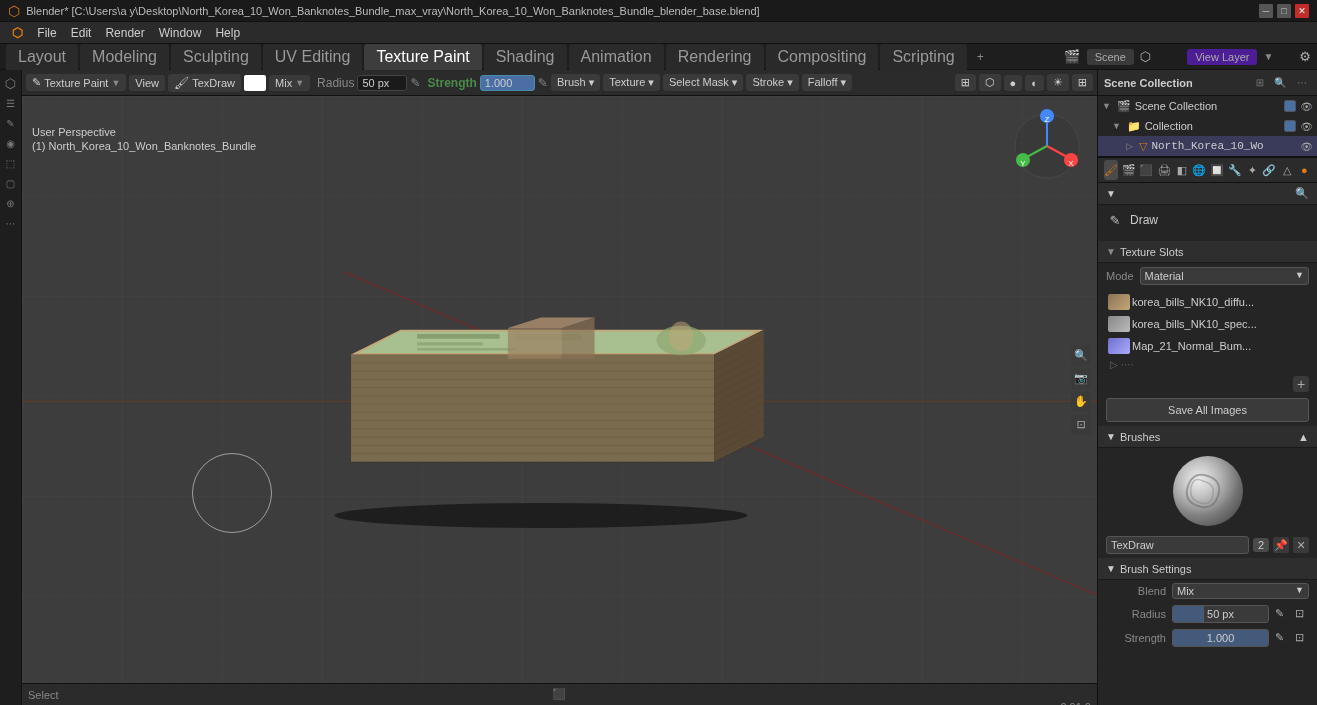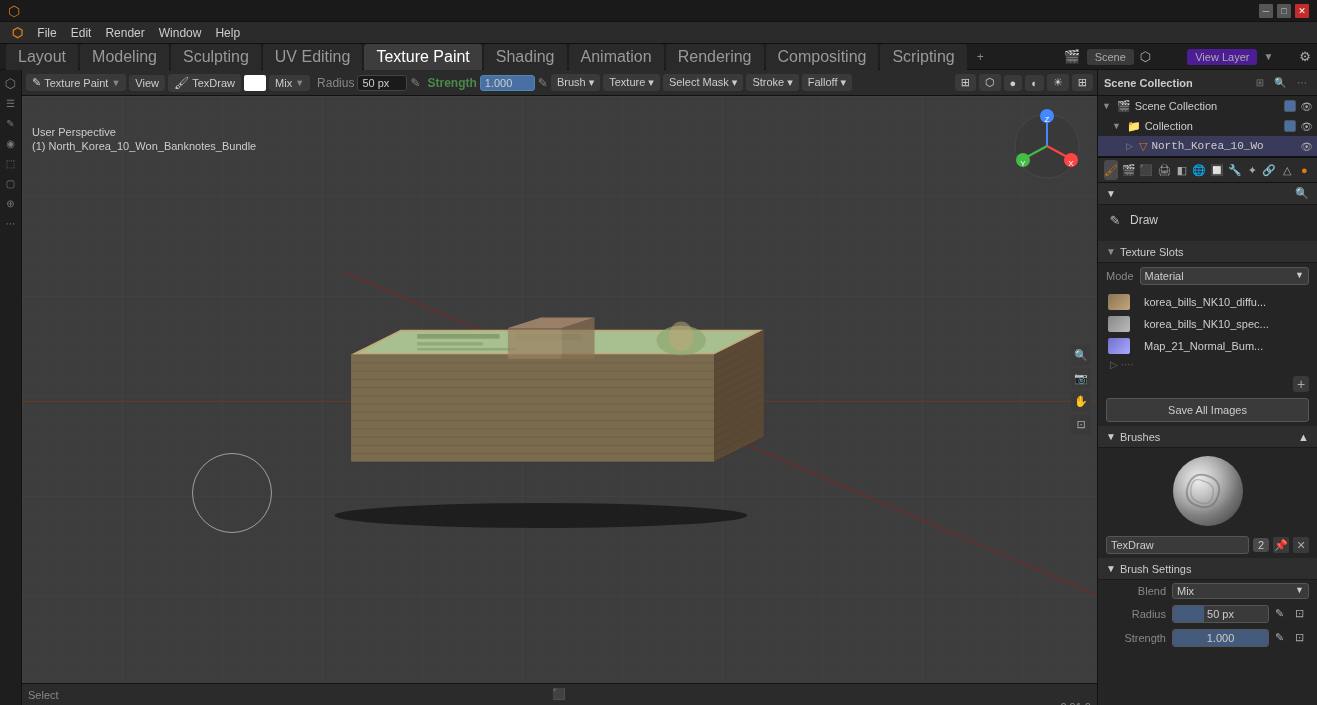--- a/index.html
+++ b/index.html
@@ -274,21 +274,21 @@
       padding: 2px 4px;
       font-size: 11px;
       border-radius: 3px;
     }
     .texture-list {
       padding: 2px 8px;
     }
     .texture-item {
       display: flex;
       align-items: center;
-      gap: 14px;
+      gap: 2px;
       padding: 3px 2px;
       cursor: pointer;
       font-size: 11px;
       color: #ccc;
       border-radius: 2px;
     }
     .texture-swatch {
       width: 22px;
       height: 16px;
       border-radius: 2px;
@@ -570,20 +570,21 @@
     }
   </style>
 </head>
 <body>
 
 <div id="layout">
 
   <div id="titlebar">
     <div id="titlebar-left">
       <span style="font-size:14px; color:#e07a10;">⬡</span>
+      <span style="font-size:11px; color:#bbb;">Blender* [C:\Users\a y\Desktop\North_Korea_10_Won_Banknotes_Bundle_max_vray\North_Korea_10_Won_Banknotes_Bundle_blender_base.blend]</span>
     </div>
     <div id="titlebar-controls">
       <div class="win-btn">─</div>
       <div class="win-btn">□</div>
       <div class="win-btn" style="background:#c42b2b; color:#fff;">✕</div>
     </div>
   </div>
 
   <div id="menubar">
     <div class="menu-item" style="font-size:13px; color:#e07a10; font-weight:bold;">⬡</div>

